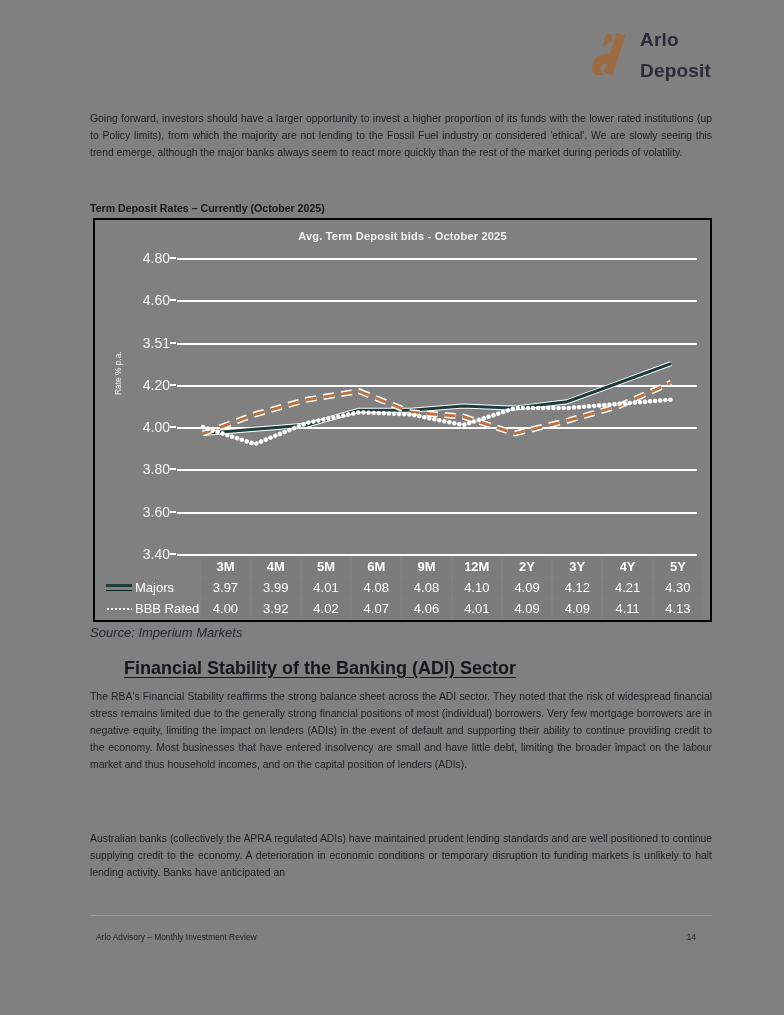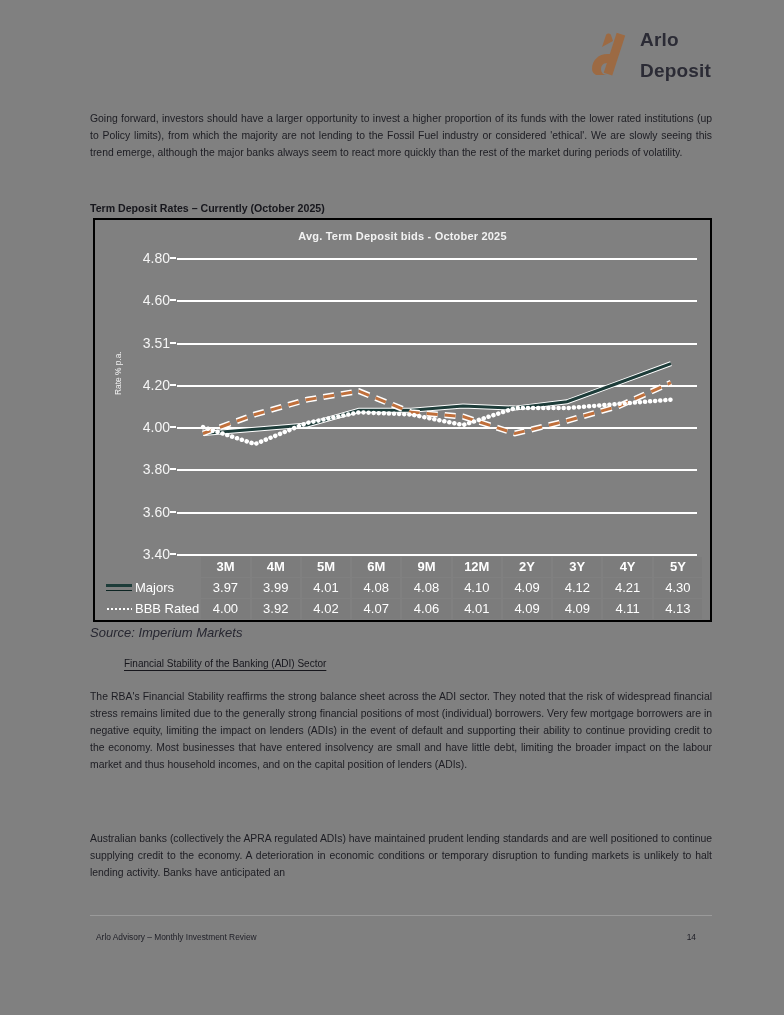--- a/index.html
+++ b/index.html
@@ -64,22 +64,22 @@
     color: #1c1c22;
     text-align: justify;
   }
   .para-1 { top: 110px; }
   .para-2 { top: 688px; }
   .para-3 { top: 830px; }
 
   .section-heading {
     position: absolute;
     left: 90px;
-    font-size: 10px;
-    font-weight: normal;
+    font-size: 18px;
+    font-weight: bold;
     color: #16161c;
     text-decoration: underline;
     text-underline-offset: 3px;
     padding-left: 34px;
   }
   .heading-financial { top: 658px; }
 
   .chart-heading {
     position: absolute;
     left: 90px;

